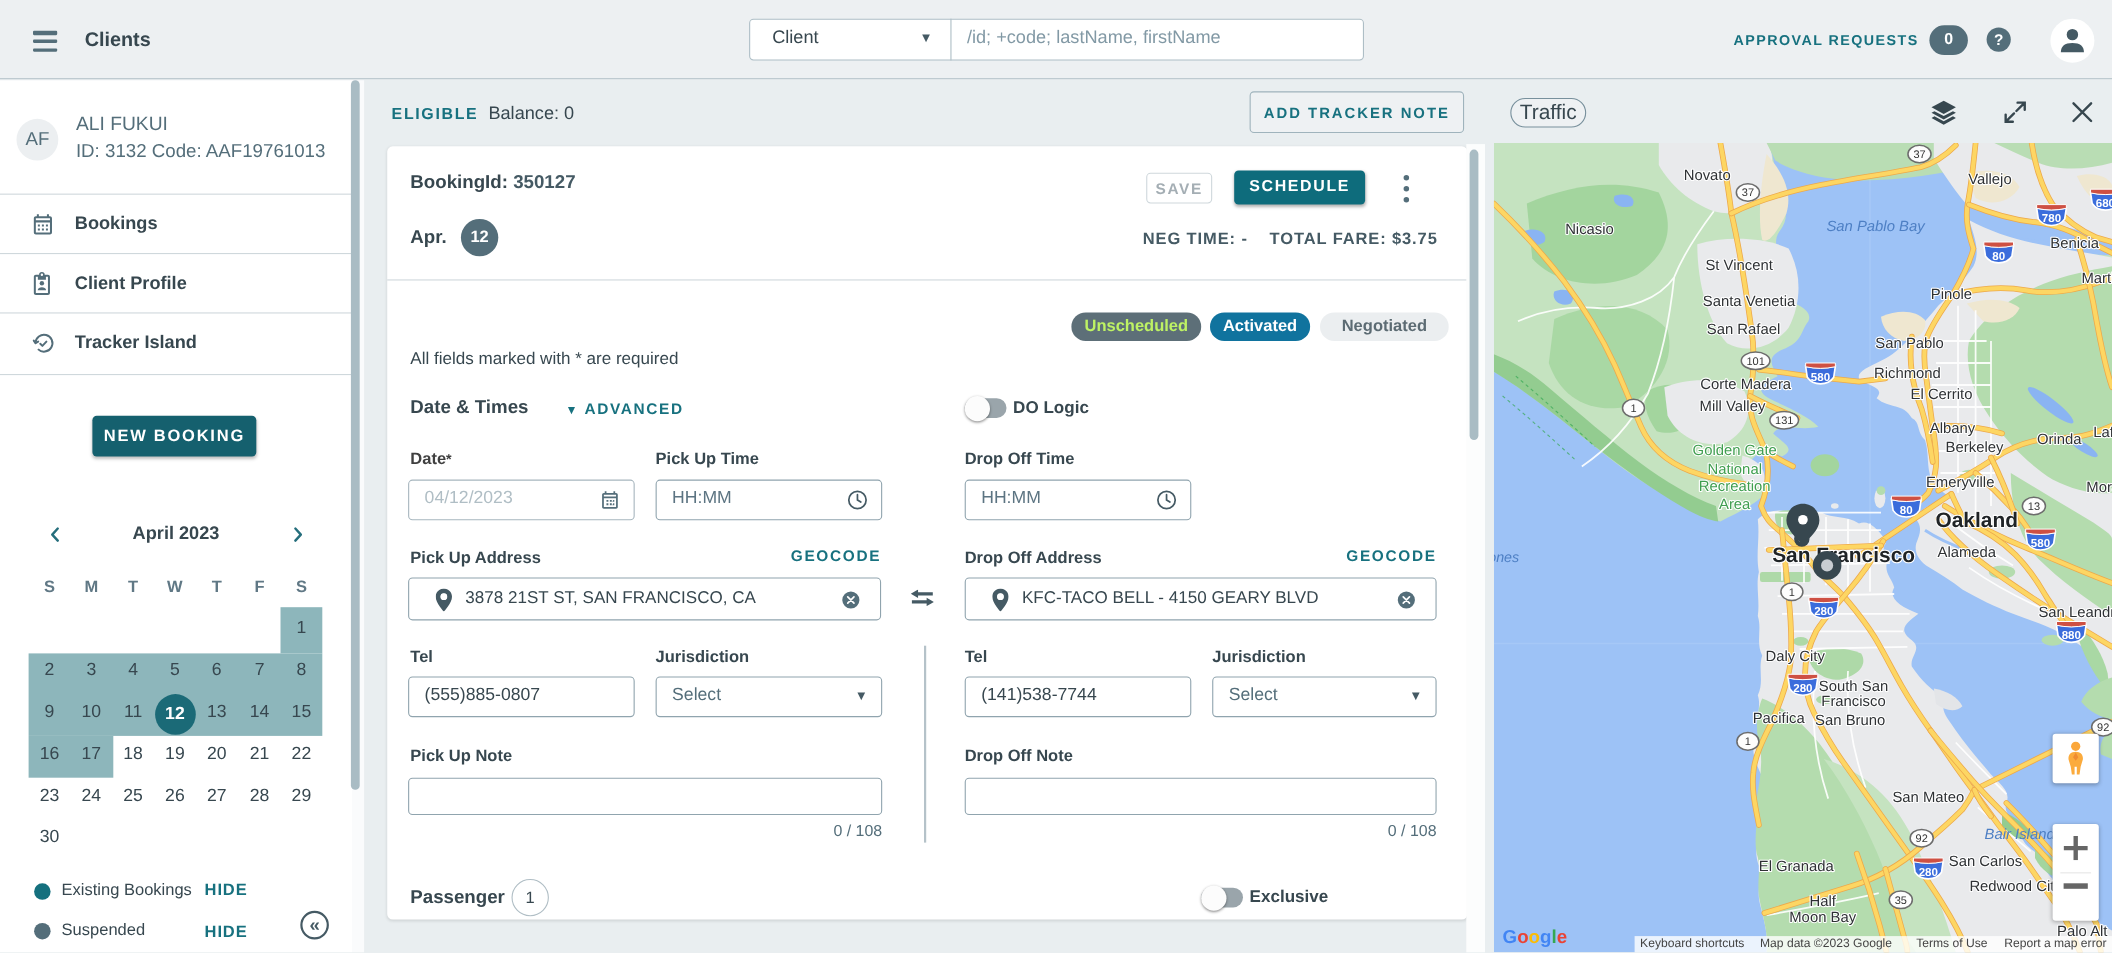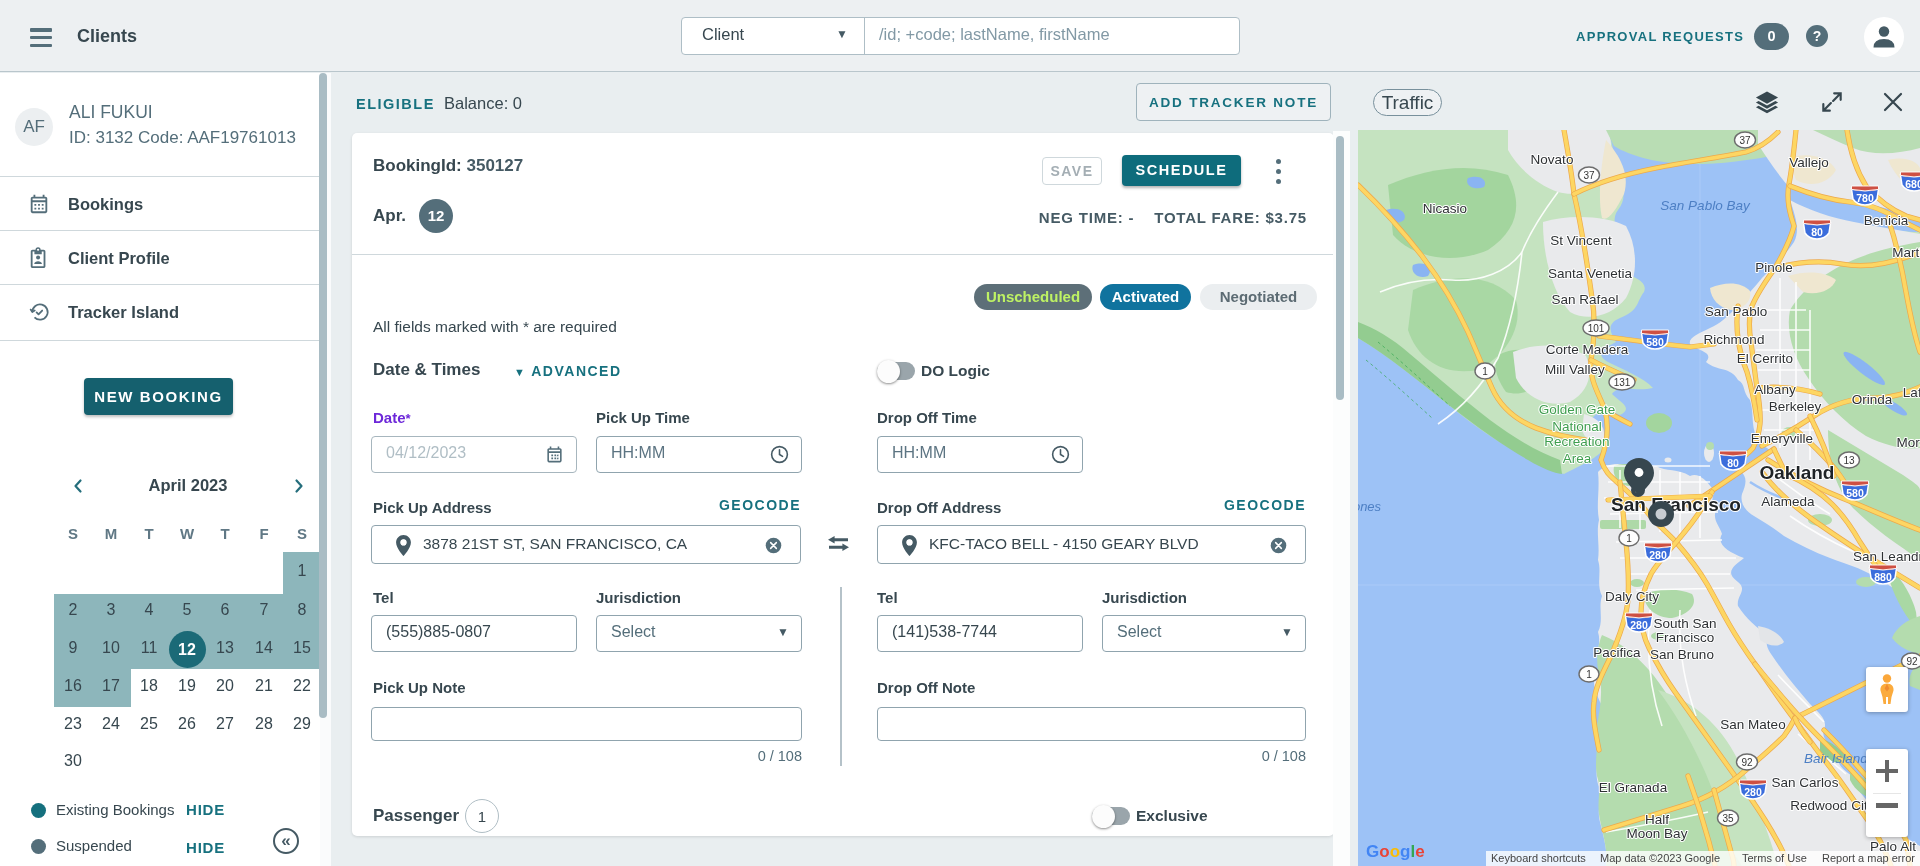--- a/index.html
+++ b/index.html
@@ -97,21 +97,21 @@
         <path d="M4.5 12a8 8 0 1 1 2.3 5.6"></path>
         <path d="M4.5 12 2.8 9.5M4.5 12 7 10.5" stroke-linecap="round"></path>
         <path d="m9 12.5 2 2 3.8-4" stroke-linecap="round" stroke-linejoin="round"></path>
       </svg>
     <span class="mi-label">Tracker Island</span>
   </div>
   <div class="sdiv" style="top:267px;"></div>
 
   <div id="newbooking">NEW BOOKING</div>
 
-  <div class="abs" style="left:0px; top:0px; width:320px; height:730px;margin-left:28px;">
+  <div class="abs" style="left:0px; top:0px; width:320px; height:730px;">
     <svg class="abs" style="left:42px; top:405px;" width="16" height="16" viewBox="0 0 16 16" fill="none" stroke="#256e7c" stroke-width="2.2" stroke-linecap="round" stroke-linejoin="round">
         <path d="m10.5 2.5-5 5.5 5 5.5"></path>
       </svg>
     <svg class="abs" style="left:263px; top:405px;" width="16" height="16" viewBox="0 0 16 16" fill="none" stroke="#256e7c" stroke-width="2.2" stroke-linecap="round" stroke-linejoin="round">
         <path d="m5.5 2.5 5 5.5-5 5.5"></path>
       </svg>
     <div class="abs" style="left:0; top:403px; width:320px; text-align:center; font-size:16.5px; font-weight:bold; color:#37474f;">April 2023</div>
 
     <div class="cal-wd" style="left:26px;  top:452px;">S</div>
     <div class="cal-wd" style="left:64px;  top:452px;">M</div>
@@ -197,21 +197,21 @@
   <div class="pill" style="left:848px; top:151px; width:117px; background:#ebeef0; color:#5c6b73;">Negotiated</div>
 
   <div class="abs" style="left:21px; top:185px; font-size:15.5px; color:#37474f;">All fields marked with * are required</div>
 
   <div class="abs" style="left:21px; top:227px; font-size:17px; font-weight:bold; color:#37474f;">Date &amp; Times</div>
   <div class="abs teal" style="left:162px; top:230px; font-size:14px; font-weight:bold; letter-spacing:1.5px;"><span style="font-size:11px;">▼</span> ADVANCED</div>
   <div class="switch-track" style="left:525px; top:229px;"></div>
   <div class="switch-knob" style="left:525px; top:226.5px;"></div>
   <div class="abs" style="left:569px; top:229px; font-size:15.5px; font-weight:bold; color:#37474f;">DO Logic</div>
 
-  <div class="lbl" style="left:21px; top:276px; color:#6d28d9;">Date<span style="font-size:13px;">*</span></div>
+  <div class="lbl" style="left:21px; top:276px; color:#404040;">Date<span style="font-size:13px;">*</span></div>
   <div class="lbl" style="left:244px; top:276px;">Pick Up Time</div>
   <div class="lbl" style="left:525px; top:276px;">Drop Off Time</div>
 
   <div class="inp" style="left:19px; top:303px; width:206px; height:37px; border-color:#a7b6be;">
     <span class="abs" style="left:14px; top:7px; color:#b0bec5;">04/12/2023</span>
     <svg class="abs" style="right:12px; top:8px;" width="19" height="19" viewBox="0 0 24 24" fill="#546e7a">
         <path d="M19 4h-1V2h-2v2H8V2H6v2H5C3.9 4 3 4.9 3 6v14c0 1.1.9 2 2 2h14c1.1 0 2-.9 2-2V6c0-1.1-.9-2-2-2zm0 16H5V10h14v10zM5 8V6h14v2H5zm3 4h2.2v2.2H8zm3.9 0h2.2v2.2h-2.2zm3.9 0H17v2.2h-2.2zM8 15.8h2.2V18H8zm3.9 0h2.2V18h-2.2zm3.9 0H17V18h-2.2z"></path>
       </svg>
   </div>
   <div class="inp" style="left:244px; top:303px; width:206px; height:37px;">

